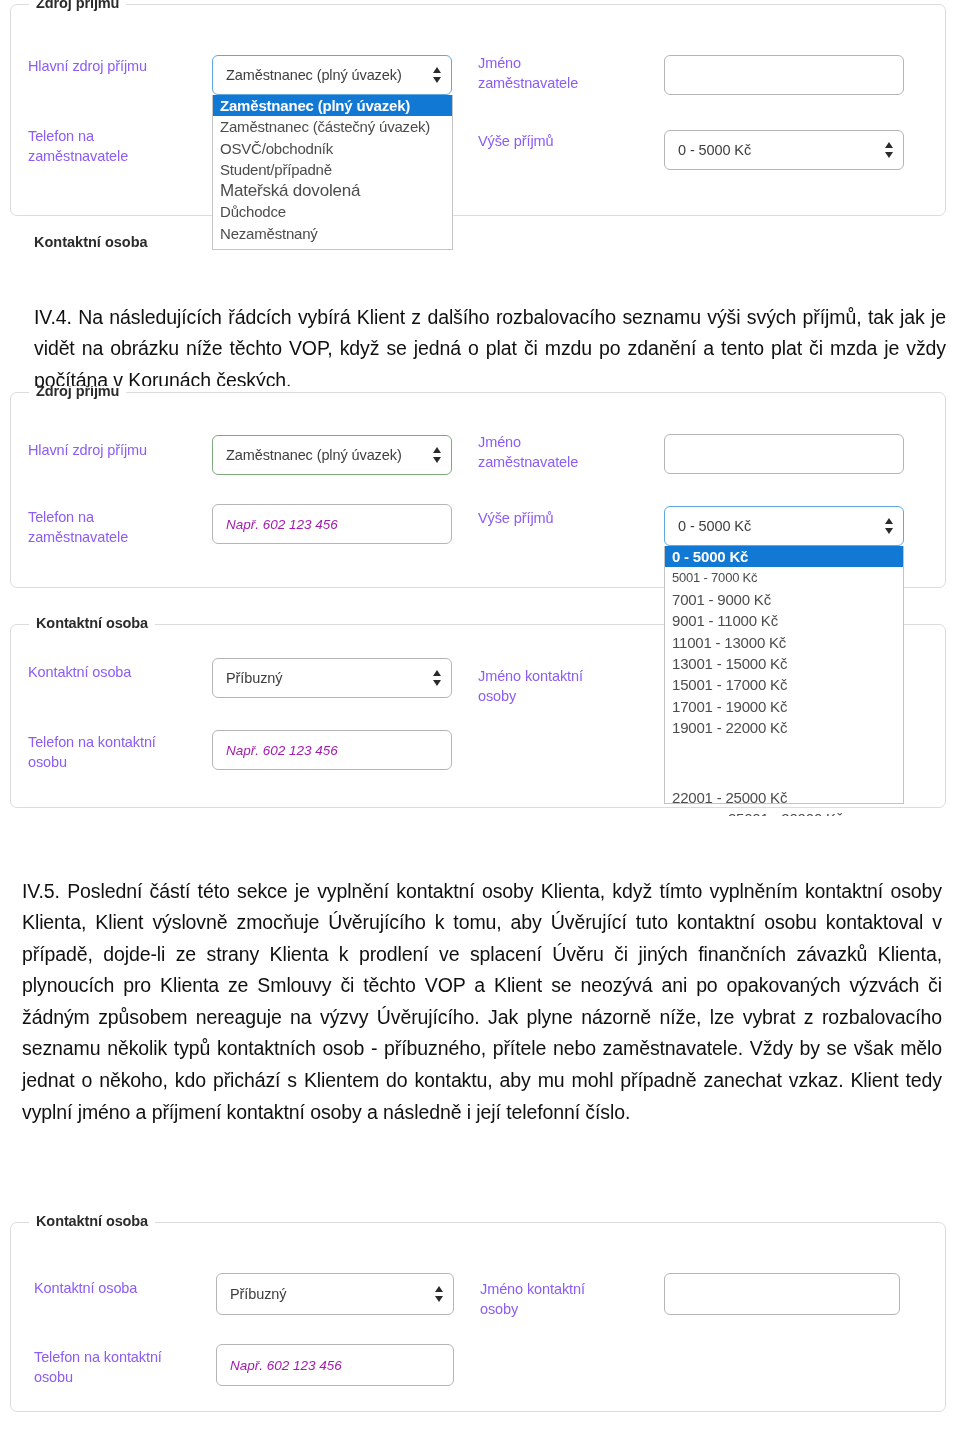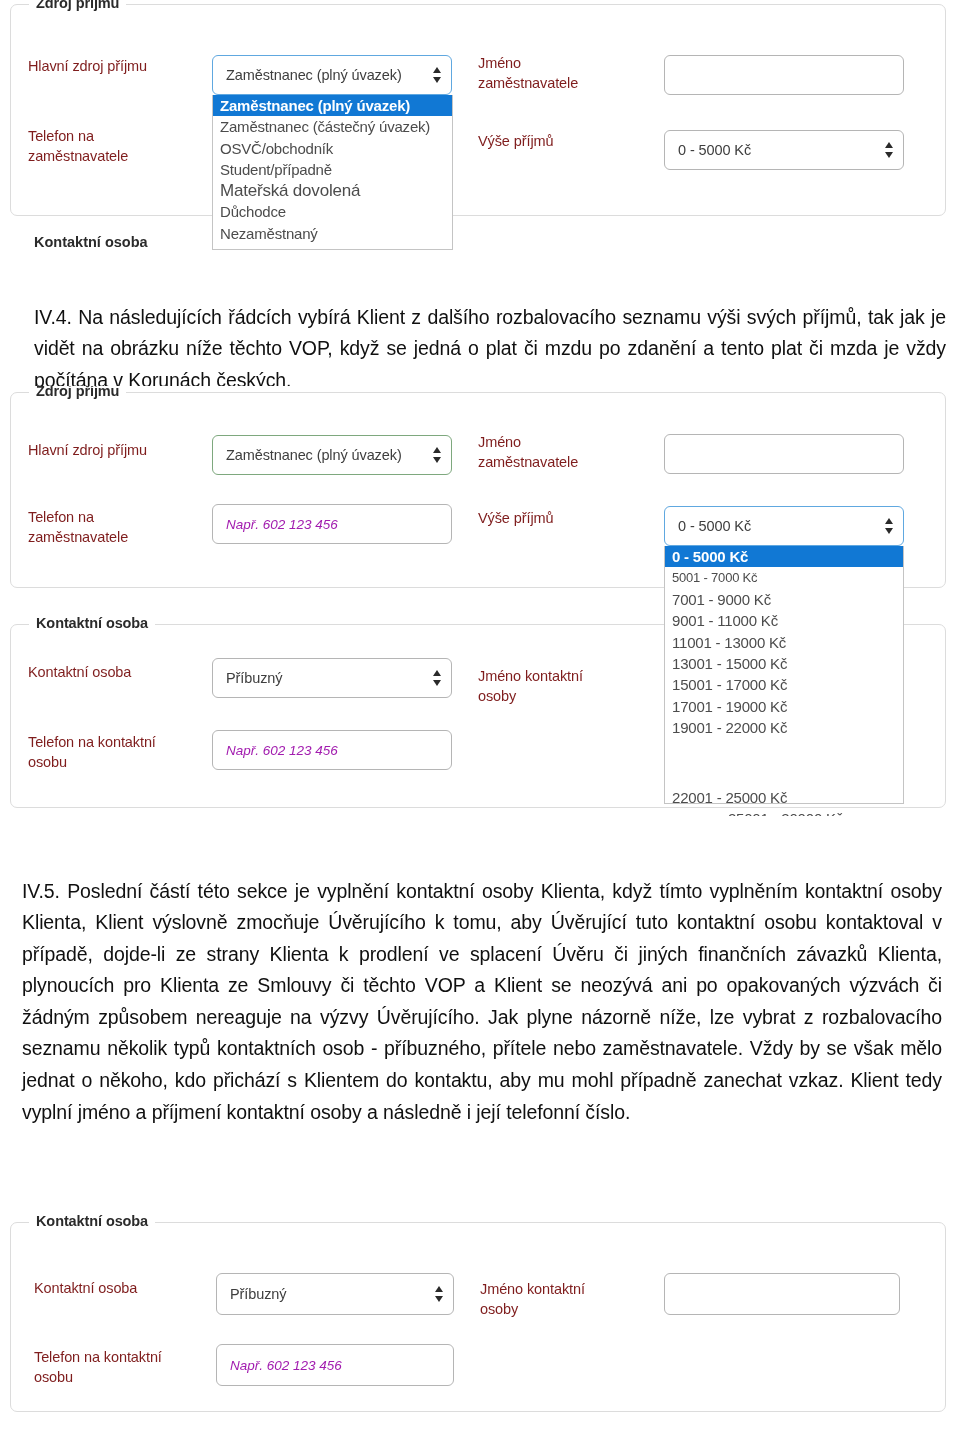--- a/index.html
+++ b/index.html
@@ -49,21 +49,21 @@
     font-size: 14.5px;
     font-weight: bold;
     color: #2b2b2b;
     letter-spacing: -0.1px;
     white-space: nowrap;
   }
 
   .f-label {
     position: absolute;
     font-size: 14.5px;
-    color: #7f1d1d;
+    color: #8b5cf6;
     line-height: 1.35;
     letter-spacing: -0.1px;
   }
 
   .ctl {
     position: absolute;
     border: 1px solid #b5b5b5;
     border-radius: 6px;
     background: #fff;
   }

